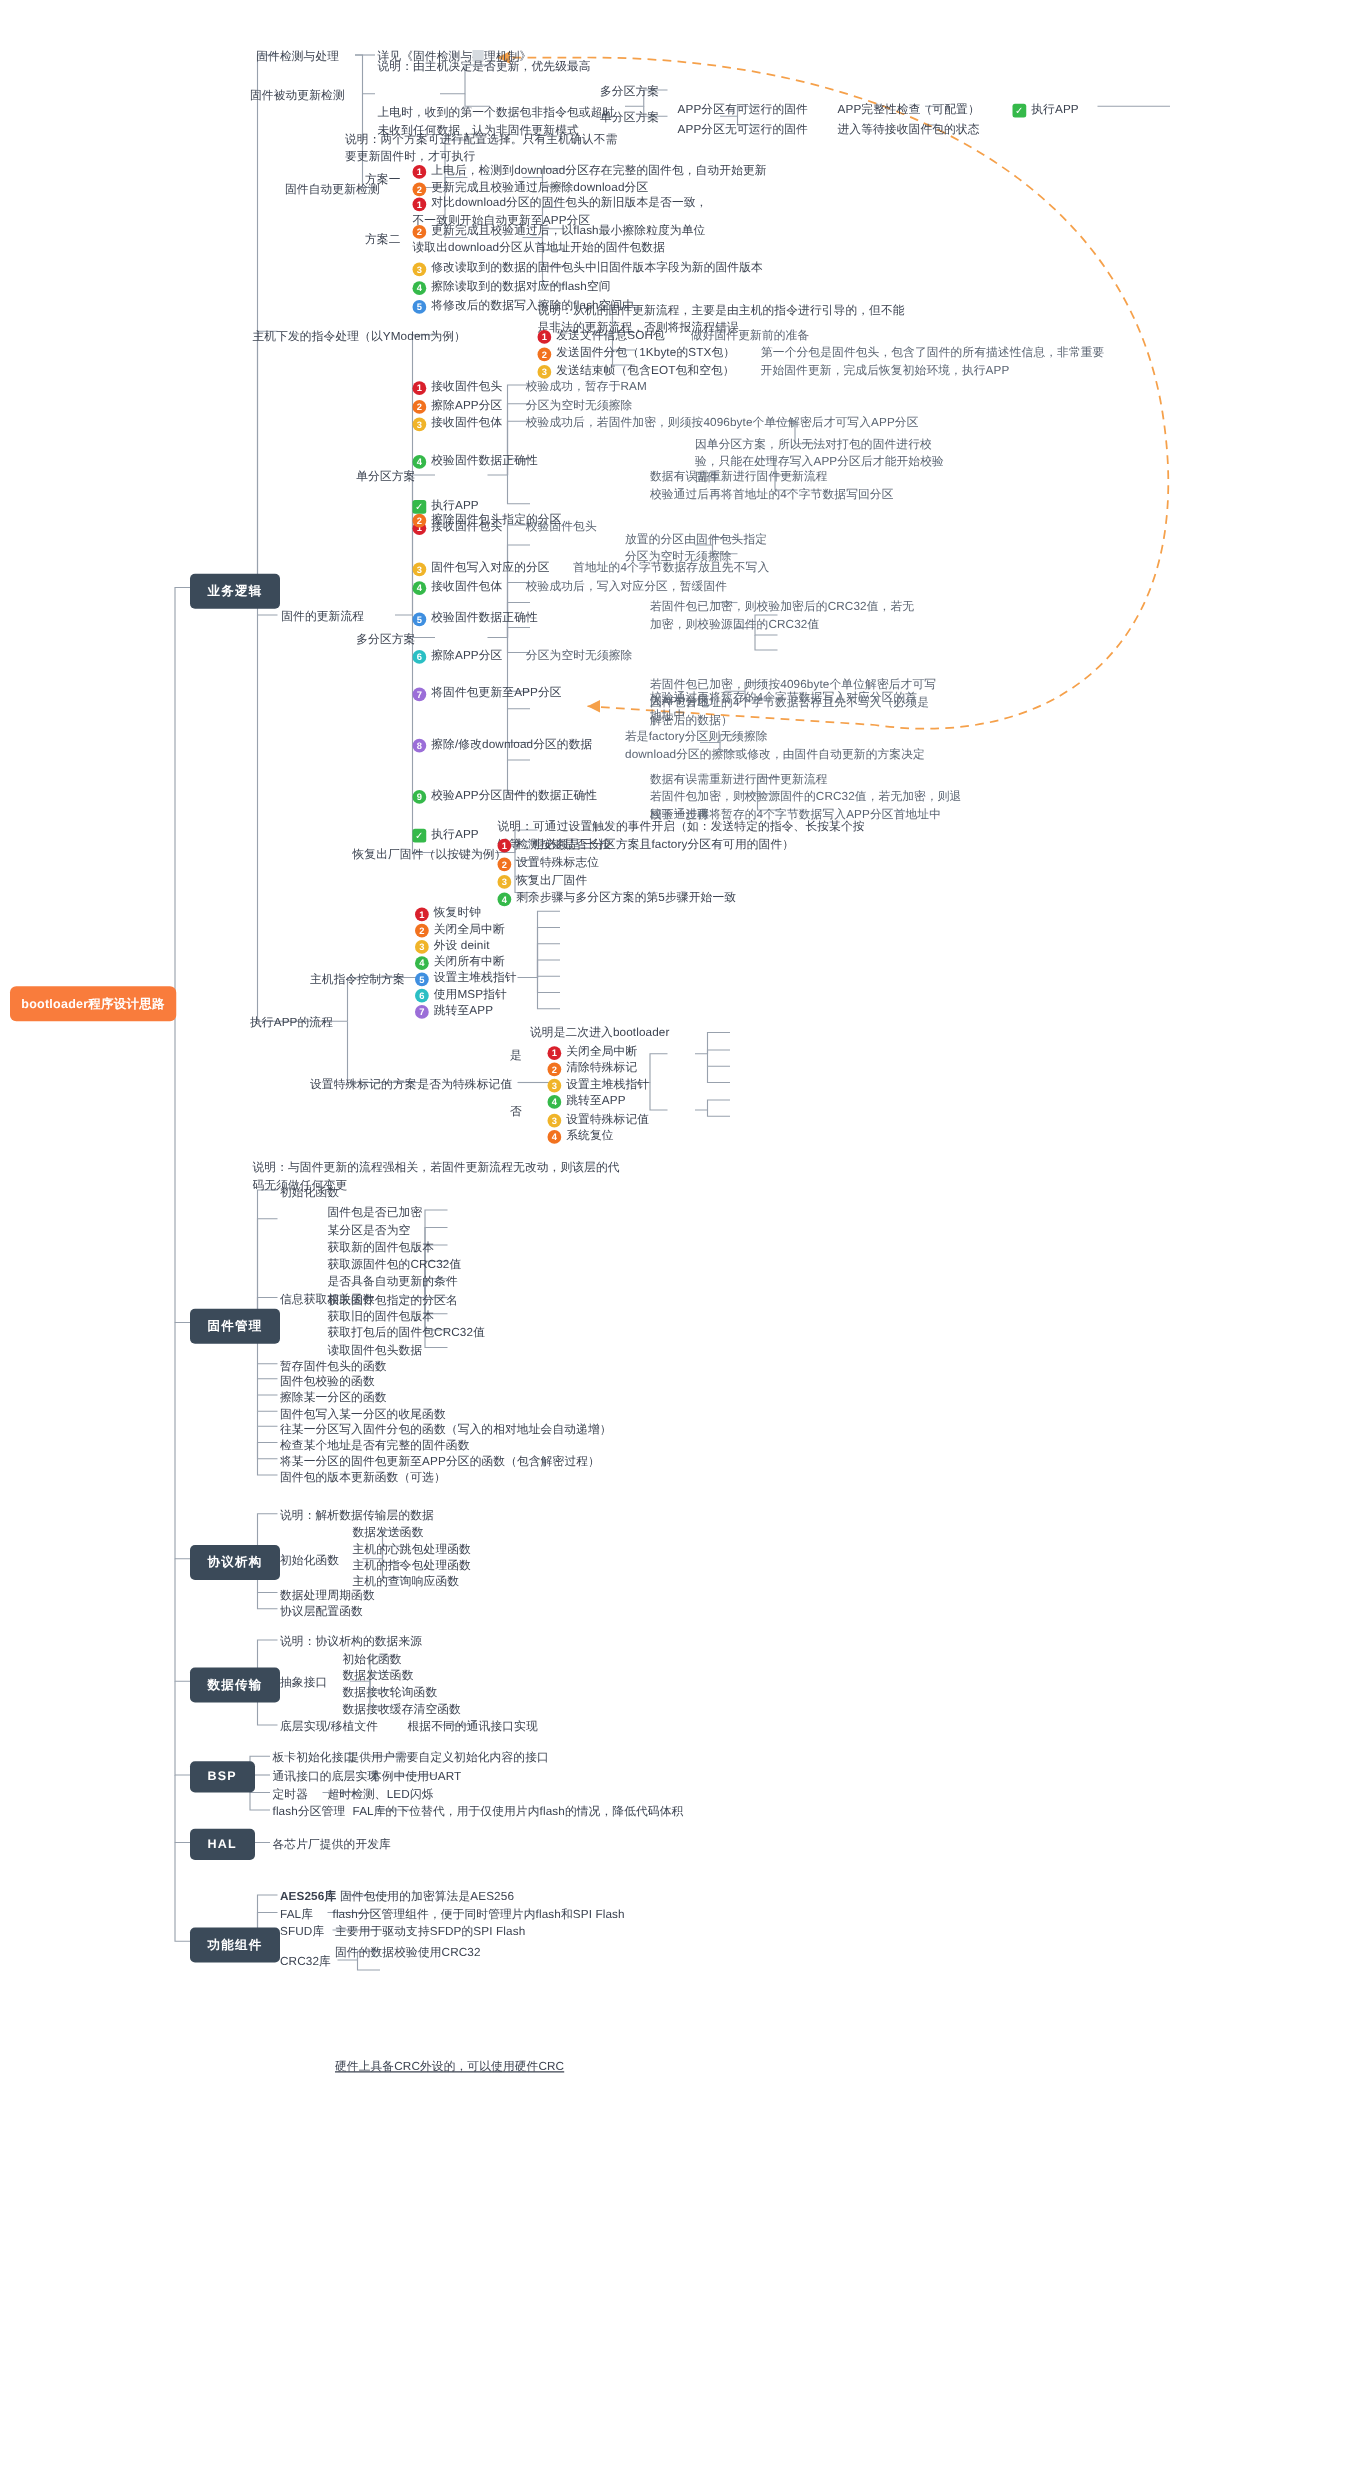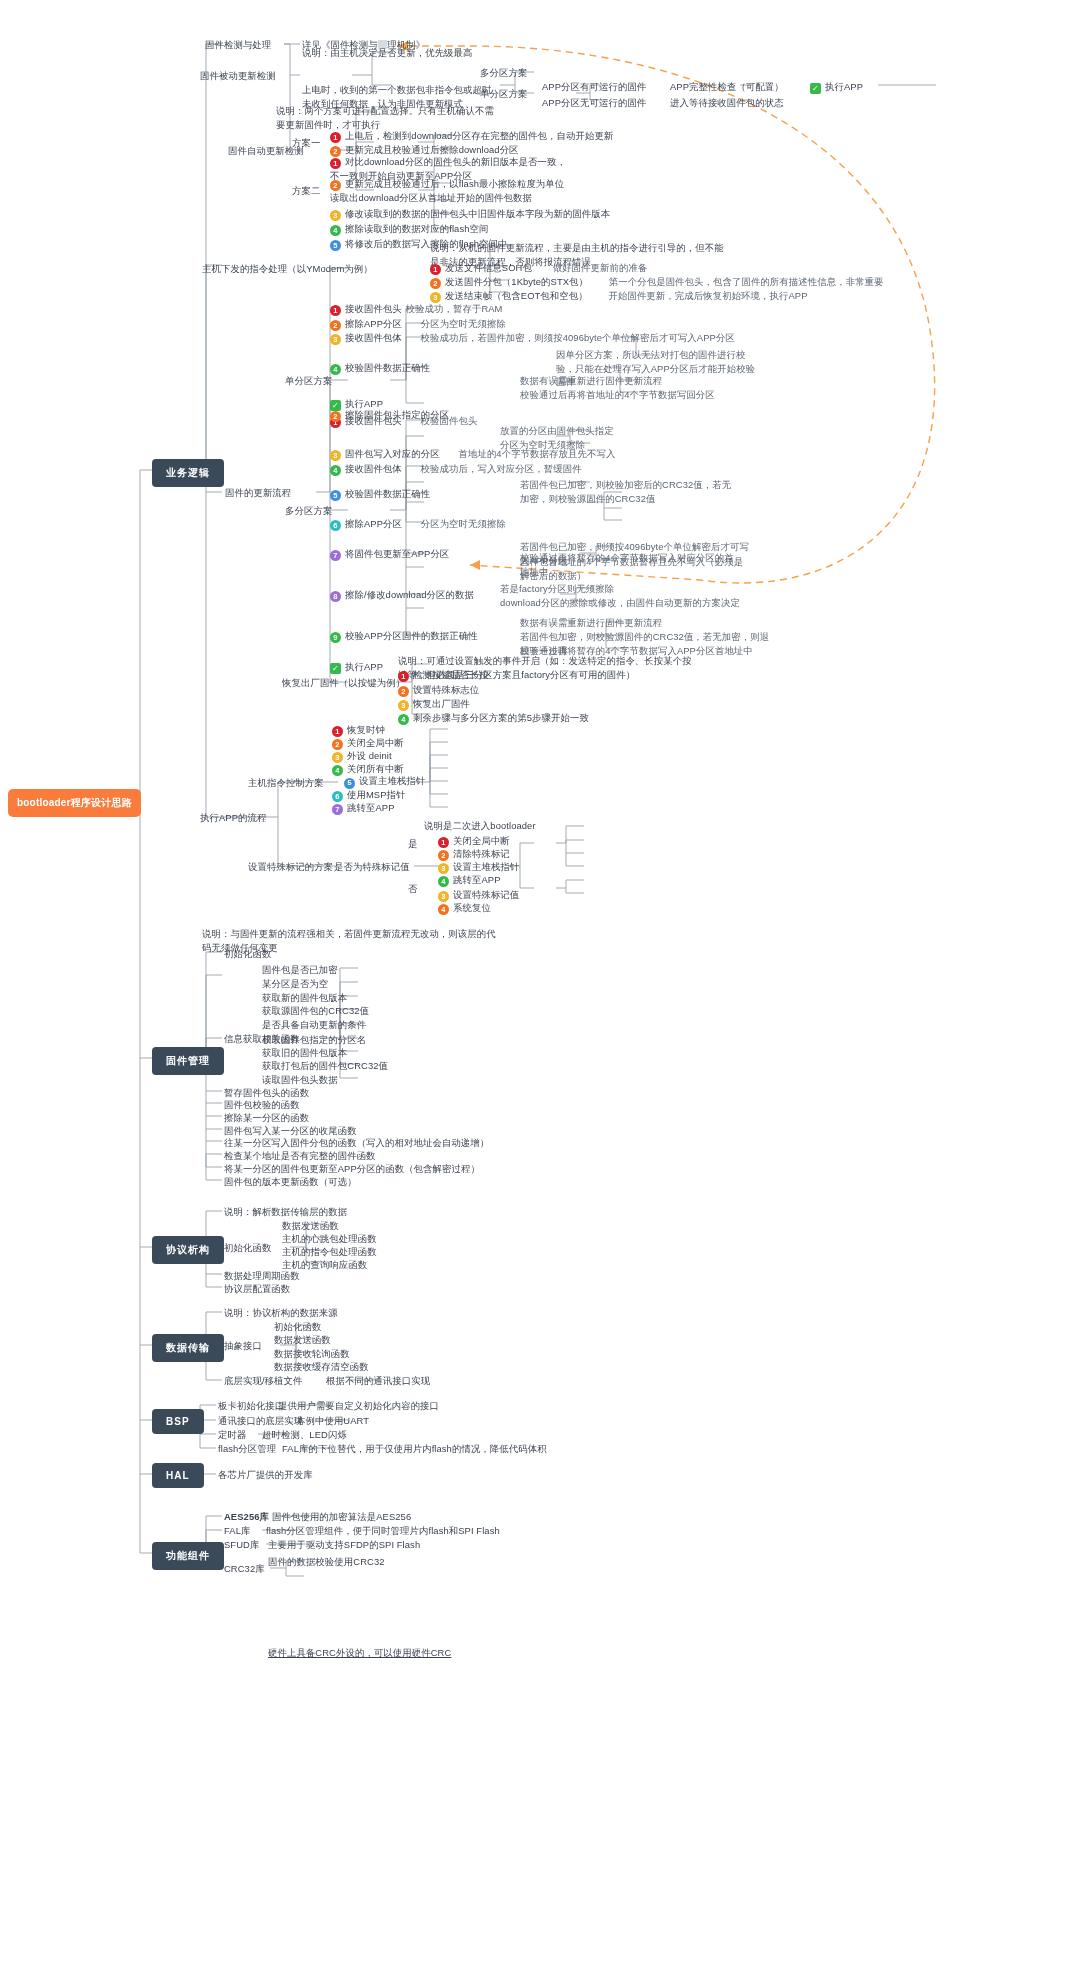--- a/index.html
+++ b/index.html
@@ -337,21 +337,21 @@
     <span class="sub" style="margin-left:18px;">第一个分包是固件包头，包含了固件的所有描述性信息，非常重要</span>
   </div>
   <div class="node" style="left:430px; top:289px;">
     <span class="bullet b3">3</span><span>发送结束帧（包含EOT包和空包）</span>
     <span class="sub" style="margin-left:18px;">开始固件更新，完成后恢复初始环境，执行APP</span>
   </div>
 
   <div class="node" style="left:285px; top:374px;">单分区方案</div>
   <div class="node" style="left:330px; top:302px;">
     <span class="bullet b1">1</span><span>接收固件包头</span>
-    <span class="sub" style="margin-left:1px;">校验成功，暂存于RAM</span>
+    <span class="sub" style="margin-left:16px;">校验成功，暂存于RAM</span>
   </div>
   <div class="node" style="left:330px; top:317px;">
     <span class="bullet b2">2</span><span>擦除APP分区</span>
     <span class="sub" style="margin-left:16px;">分区为空时无须擦除</span>
   </div>
   <div class="node" style="left:330px; top:331px;">
     <span class="bullet b3">3</span><span>接收固件包体</span>
     <span class="sub" style="margin-left:16px;margin-top:18px;">校验成功后，若固件加密，则须按4096byte个单位解密后才可写入APP分区</span>
   </div>
   <div class="node wrap sub" style="left:556px; top:348px; width:200px;">因单分区方案，所以无法对打包的固件进行校验，只能在处理存写入APP分区后才能开始校验固件</div>
@@ -433,21 +433,21 @@
   </div>
   <div class="node" style="left:332px; top:736px;">
     <span class="bullet b2">2</span><span>关闭全局中断</span>
   </div>
   <div class="node" style="left:332px; top:749px;">
     <span class="bullet b3">3</span><span>外设 deinit</span>
   </div>
   <div class="node" style="left:332px; top:762px;">
     <span class="bullet b4">4</span><span>关闭所有中断</span>
   </div>
-  <div class="node" style="left:344px; top:775px;font-family:Liberation Mono, monospace;">
+  <div class="node" style="left:332px; top:775px;">
     <span class="bullet b5">5</span><span>设置主堆栈指针</span>
   </div>
   <div class="node" style="left:332px; top:788px;">
     <span class="bullet b6">6</span><span>使用MSP指针</span>
   </div>
   <div class="node" style="left:332px; top:801px;">
     <span class="bullet b7">7</span><span>跳转至APP</span>
   </div>
 
   <div class="node" style="left:248px; top:860px;">设置特殊标记的方案</div>

